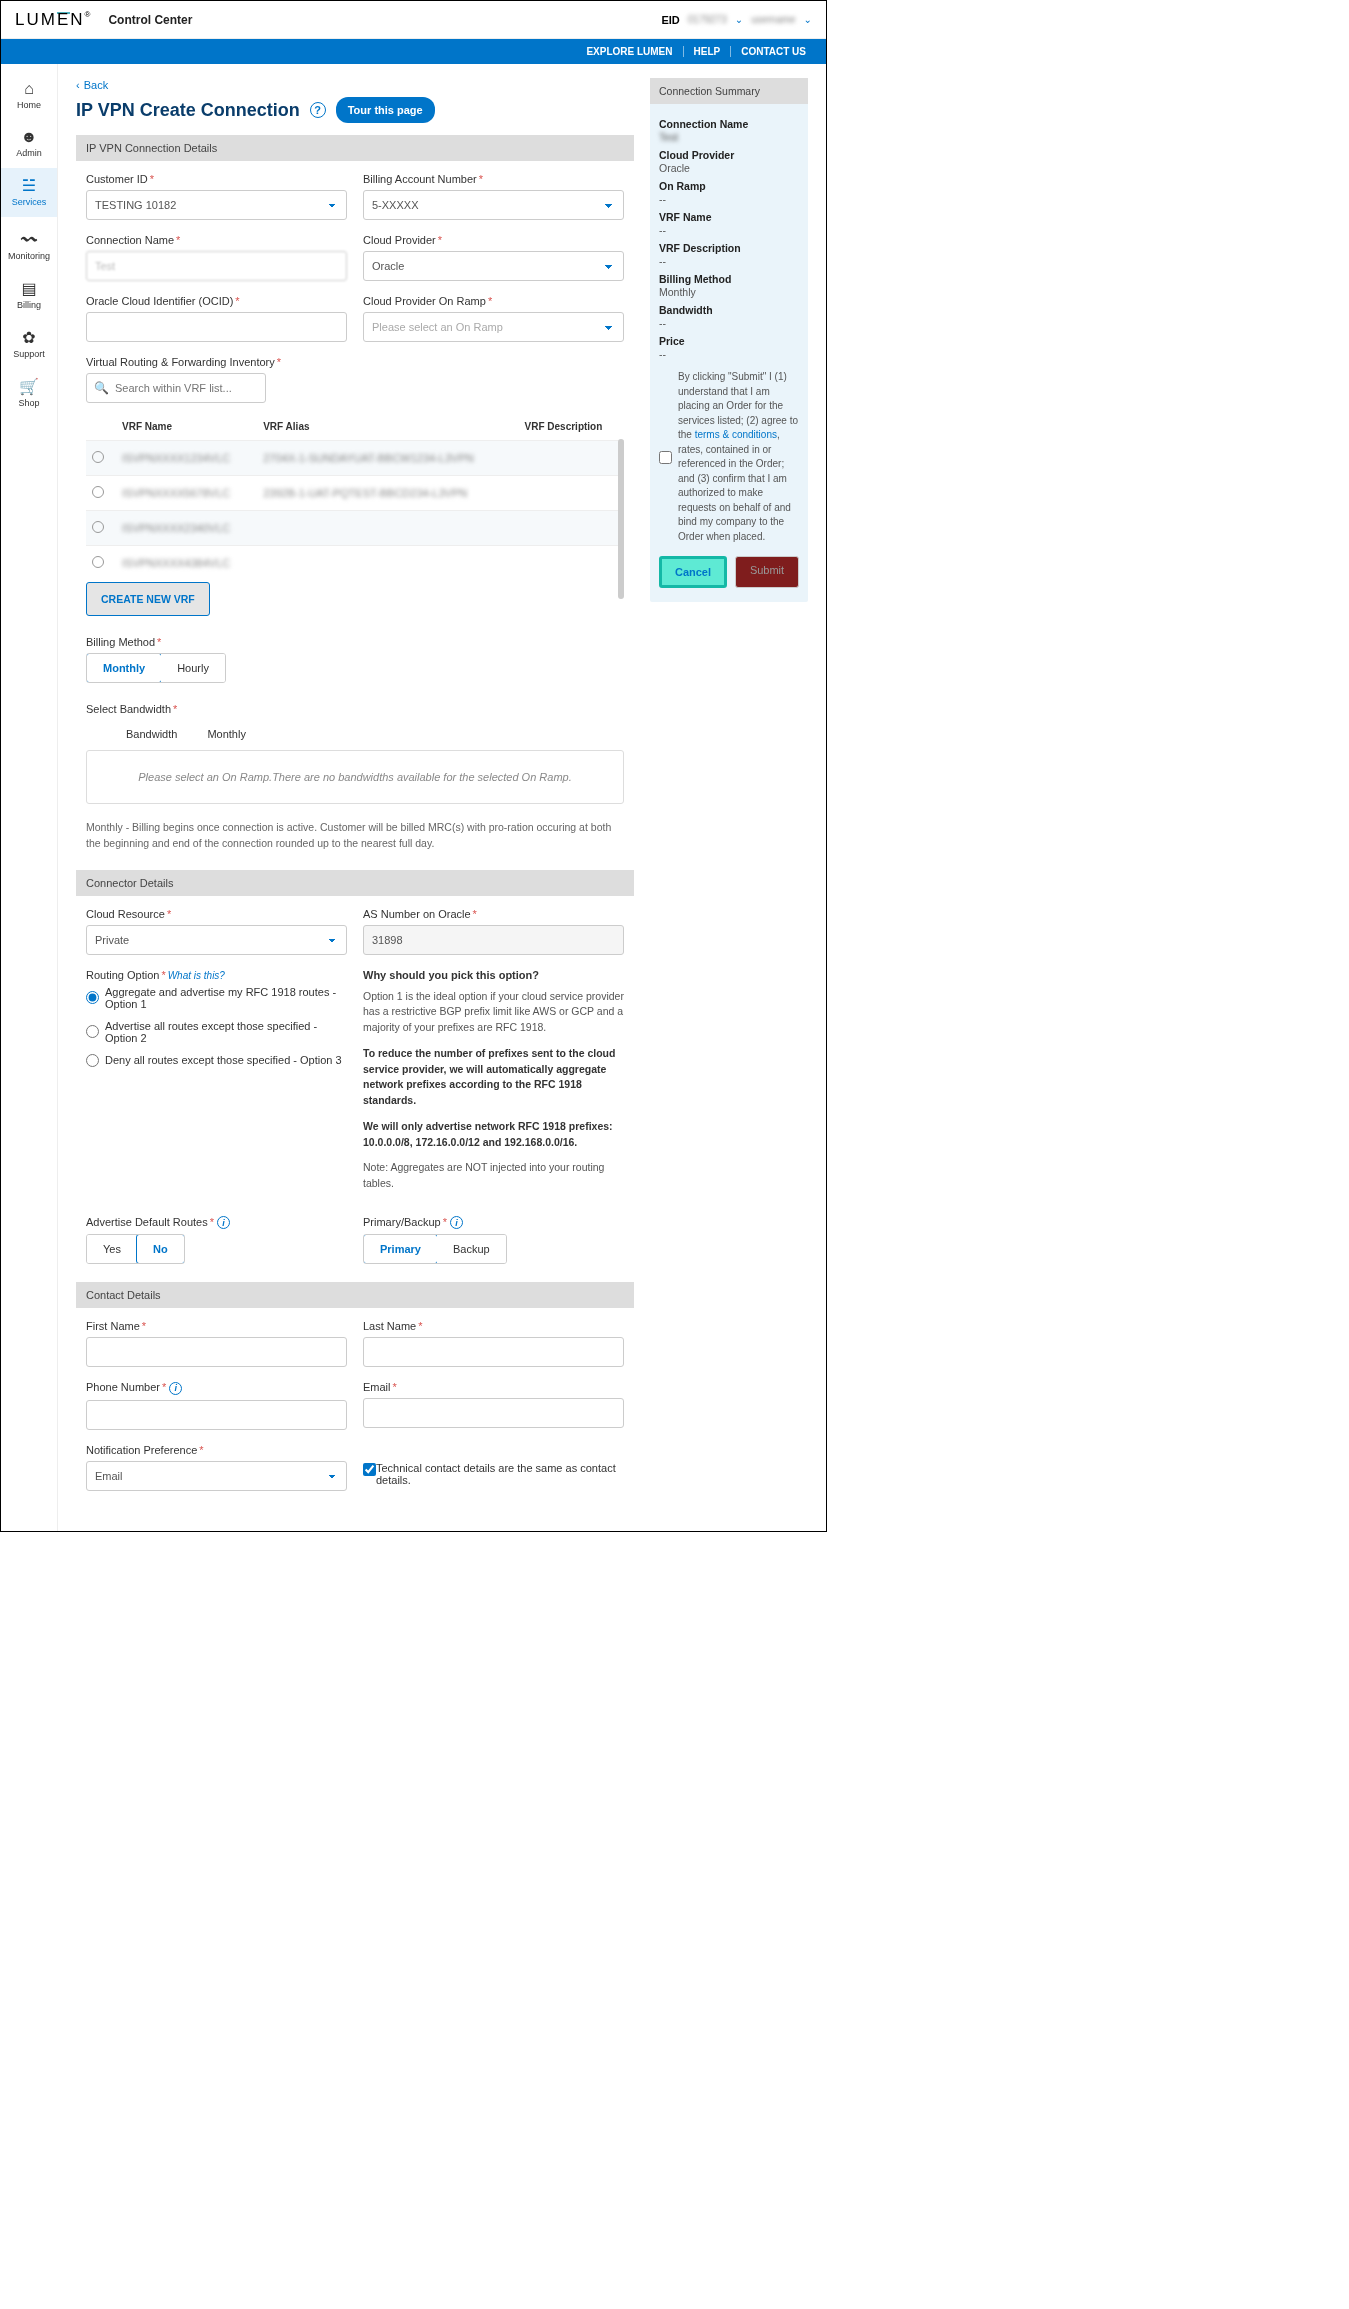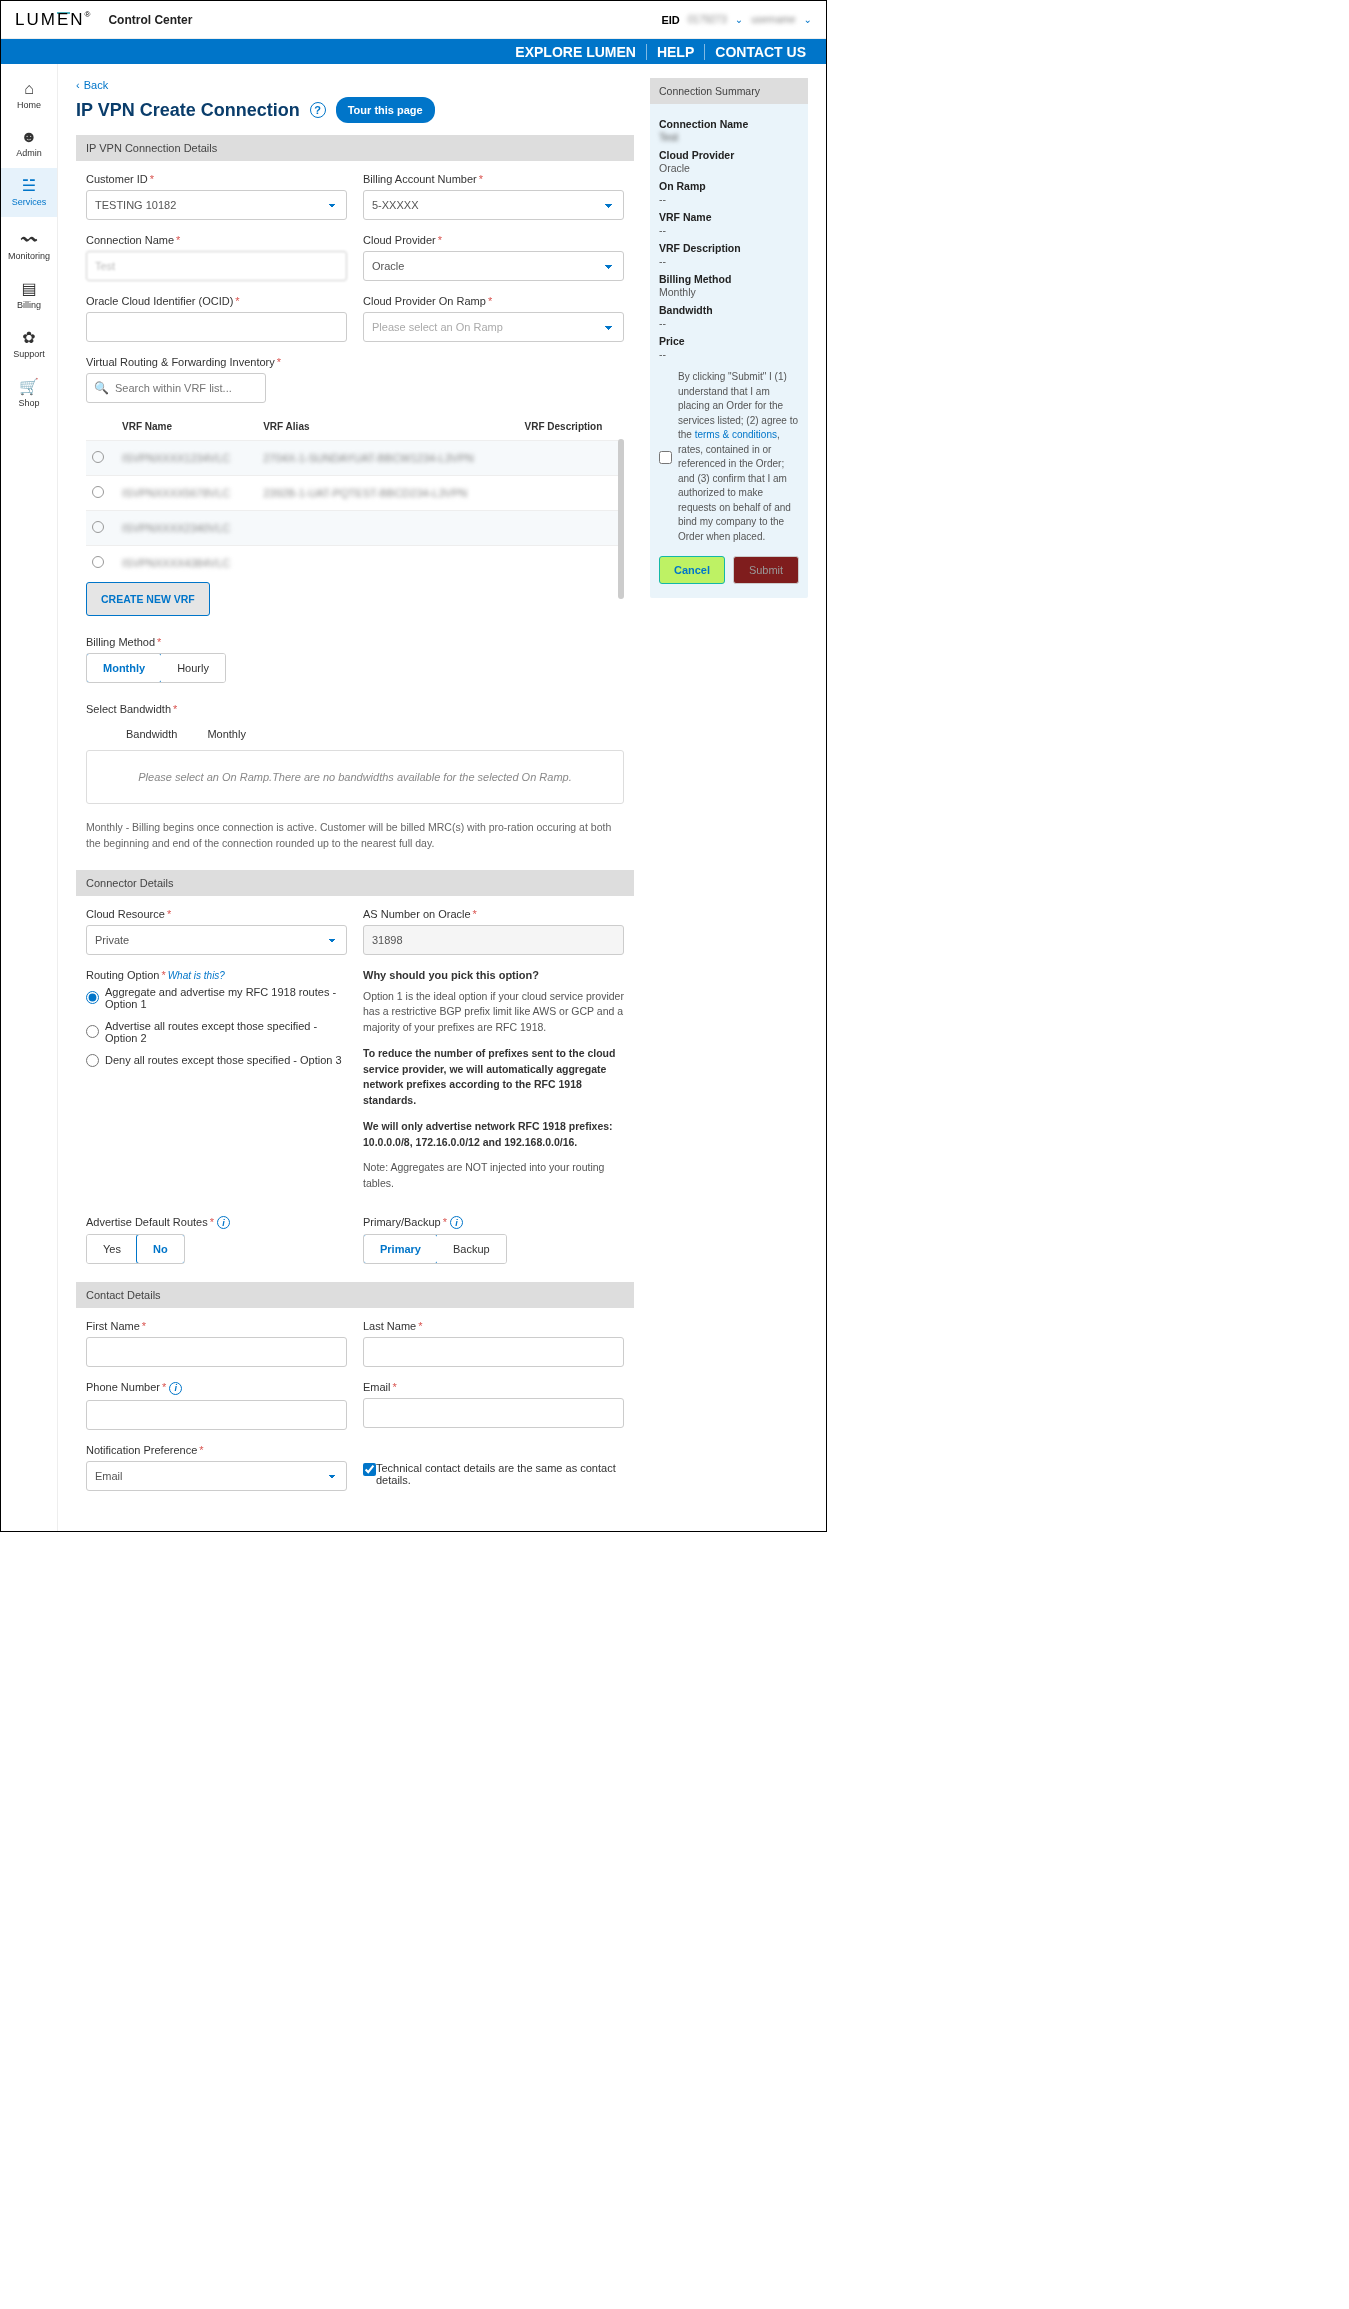--- a/index.html
+++ b/index.html
@@ -7,21 +7,21 @@
 .topbar{height:38px;display:flex;align-items:center;padding:0 14px;border-bottom:1px solid #eee}
 .logo{font-family:Arial;font-weight:400;font-size:17px;letter-spacing:2px;color:#000}
 .logo .e{border-top:2px solid #4fb3bf;display:inline-block;line-height:.7}
 .logo sup{font-size:8px;vertical-align:top;letter-spacing:0}
 .cc-title{margin-left:18px;font-size:12px;font-weight:600;color:#222}
 .top-right{margin-left:auto;display:flex;align-items:center;gap:8px;color:#666;font-size:10px}
 .eid{color:#000;font-size:11px;font-weight:600}
 .blur{filter:blur(2px);color:#888}
 .chev{color:#0075c9;font-size:10px}
 .bluebar{background:#0075c9;height:25px;display:flex;justify-content:flex-end;align-items:center;padding:0 10px;gap:0}
-.bluebar a{color:#fff;font-size:14px;font-weight:700;text-decoration:none;padding:0 10px;border-left:1px solid rgba(255,255,255,.5)}
+.bluebar a{color:#fff;font-size:10px;font-weight:700;text-decoration:none;padding:0 10px;border-left:1px solid rgba(255,255,255,.5)}
 .bluebar a:first-child{border-left:none}
 .shell{display:flex}
 .sidenav{width:57px;background:#fff;border-right:1px solid #eee;padding-top:8px}
 .navitem{display:flex;flex-direction:column;align-items:center;padding:8px 0 10px;font-size:9px;color:#333;cursor:pointer}
 .navitem.active{background:#e6f2fb;color:#0075c9}
 .navitem .ico{font-size:16px;margin-bottom:2px}
 .main{flex:1;padding:14px 18px 30px;display:flex;gap:16px;align-items:flex-start}
 .leftcol{flex:1}
 .rightcol{width:158px}
 .backlink{color:#0075c9;font-size:11px;cursor:pointer;display:inline-flex;align-items:center;gap:4px;margin-bottom:6px}
@@ -69,21 +69,21 @@
 .summary{background:#eaf4fa;border-radius:2px}
 .sumhdr{background:#ddd;padding:7px 9px;font-size:10.5px;color:#444}
 .sumbody{padding:8px 9px 14px;font-size:10.5px}
 .sumlbl{font-weight:700;color:#222;margin-top:6px}
 .sumval{color:#555;margin-top:1px}
 .consent{display:flex;gap:6px;margin-top:10px;font-size:10px;color:#555;line-height:1.45}
 .consent input{margin-top:1px}
 .tclink{color:#0075c9}
 .sumbtns{display:flex;gap:8px;margin-top:12px}
 .btn{flex:1;padding:7px 0;font-size:11px;border-radius:3px;cursor:pointer;text-align:center}
-.btn.cancel{border:1px solid #14b8a6;color:#0075c9;background:#bef264;font-weight:600}
+.btn.cancel{border:3px solid #14b8a6;color:#0075c9;background:#5eead4;font-weight:600}
 .btn.submit{border:1px solid #ccc;background:#7f1d1d;color:#999}
 .chk-row{display:flex;font-size:11px;color:#333;align-items:flex-start}
 .chk-row input{accent-color:#0075c9;margin-top:1px}
 </style>
 </head>
 <body>
 
 <div class="topbar">
   <span class="logo">LUM<span class="e">E</span>N<sup>®</sup></span>
   <span class="cc-title">Control Center</span>

